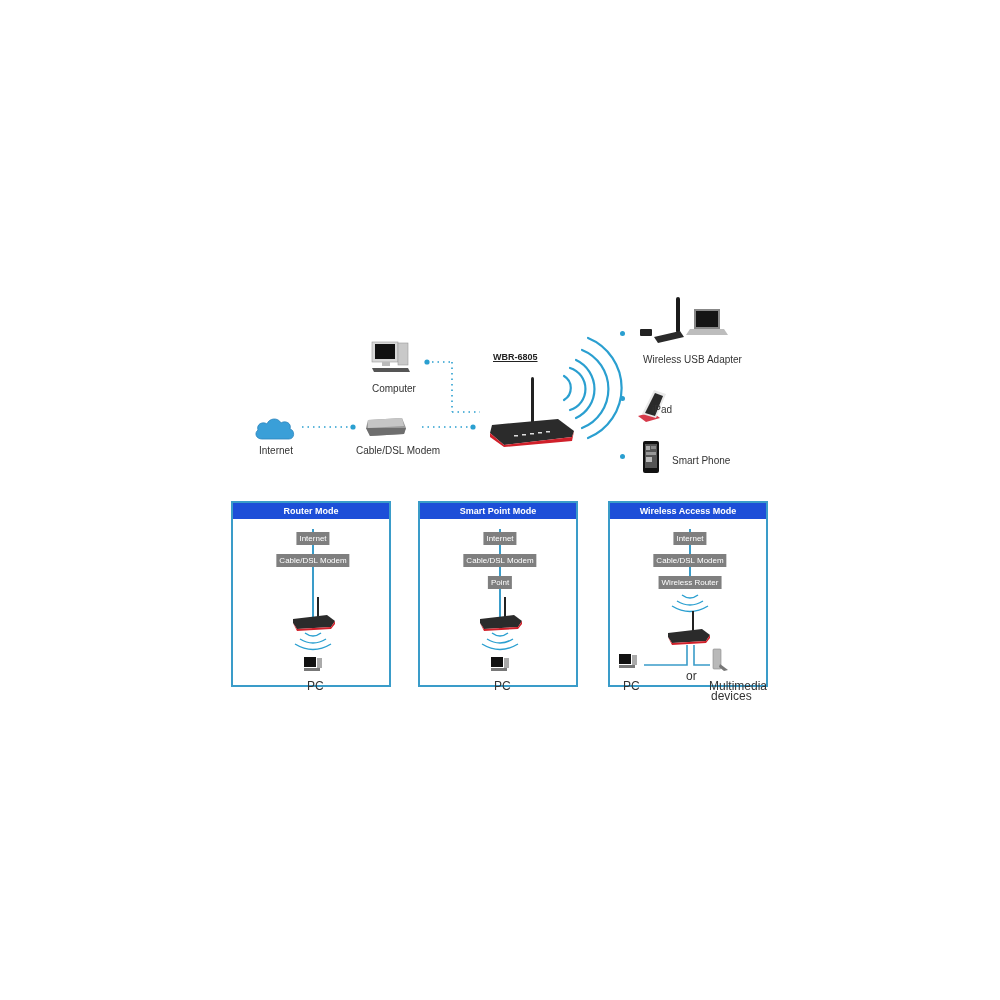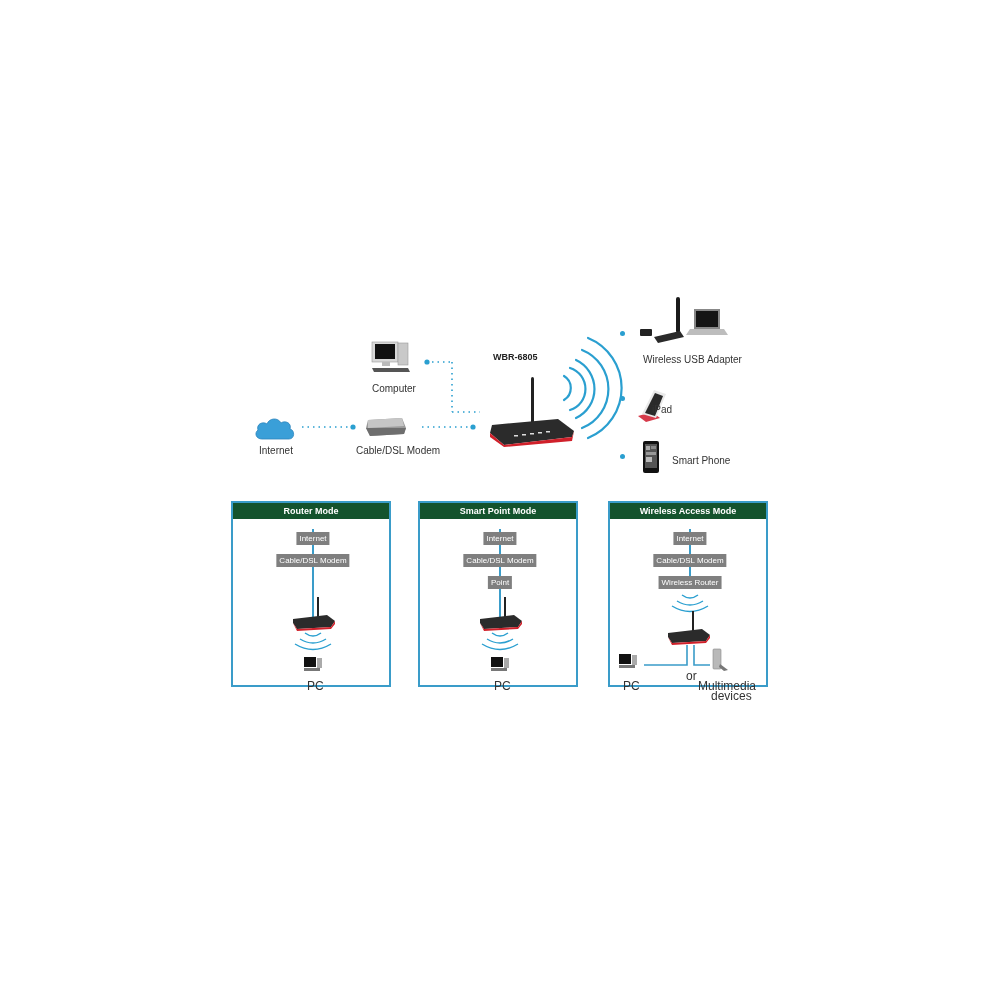--- a/index.html
+++ b/index.html
@@ -1,23 +1,23 @@
 <!DOCTYPE html>
 <html><head>
 <meta charset="utf-8">
 <style>
   html, body { margin:0; padding:0; }
   body { width:1000px; height:1000px; background:#ffffff; position:relative; overflow:hidden;
          font-family:"Liberation Sans", sans-serif; color:#333; }
   .lbl { position:absolute; font-size:10px; color:#333; white-space:nowrap; }
-  .title-lbl { font-weight:bold; font-size:9px; color:#222; }
+  .title-lbl { font-weight:bold; font-size:9px; color:#222;text-decoration:underline; }
   .dot { position:absolute; width:5px; height:5px; border-radius:50%; background:#2a9fd0; }
   svg { position:absolute; overflow:visible; }
   .panel { position:absolute; width:160px; height:186px; border:2px solid #3a9cc9; background:#fff; box-sizing:border-box; }
-  .panel-head { height:16px; background:#14532d; color:#fff; font-weight:bold; font-size:9px; text-align:center; line-height:16px; }
+  .panel-head { height:16px; background:#1d4ed8; color:#fff; font-weight:bold; font-size:9px; text-align:center; line-height:16px; }
   .gbox { position:absolute; background:#7f7f7f; color:#fff; font-size:8px; height:13px; line-height:13px; padding:0 3px; white-space:nowrap; transform:translateX(-50%); }
   .vline { position:absolute; width:2px; background:#3a9cc9; }
   .plabel { position:absolute; font-size:12px; color:#333; white-space:nowrap; }
 </style>
 </head>
 <body>
 
 <svg style="left:254px;top:415px" width="42" height="26" viewBox="0 0 42 26">
   <path d="M8 24 C2 24 0 18 4 15 C2 9 9 6 13 9 C15 3 24 2 27 8 C31 5 38 8 36 14 C41 15 41 24 35 24 Z" fill="#3a9fd8" stroke="#2b84bd" stroke-width="0.8"></path>
 </svg>
@@ -191,15 +191,15 @@
     <rect x="1" y="1" width="12" height="10" fill="#111"></rect>
       <rect x="14" y="2" width="5" height="10" fill="#aaa"></rect>
       <rect x="1" y="12" width="16" height="3" fill="#777"></rect>
   </svg>
   <svg style="left:100px;top:145px" width="20" height="24" viewBox="0 0 20 24">
     <rect x="3" y="1" width="8" height="20" rx="1" fill="#b9b9b9" stroke="#888" stroke-width="0.6"></rect>
     <path d="M10 16 L18 22 L14 23 L9 19 Z" fill="#777"></path>
   </svg>
   <div class="plabel" style="left:13px;top:176px">PC</div>
   <div class="plabel" style="left:76px;top:166px">or</div>
-  <div class="plabel" style="left:88px;top:176px">Multimedia</div>
+  <div class="plabel" style="left:99px;top:176px">Multimedia</div>
   <div class="plabel" style="left:101px;top:186px">devices</div>
 </div>
 
 </body></html>

